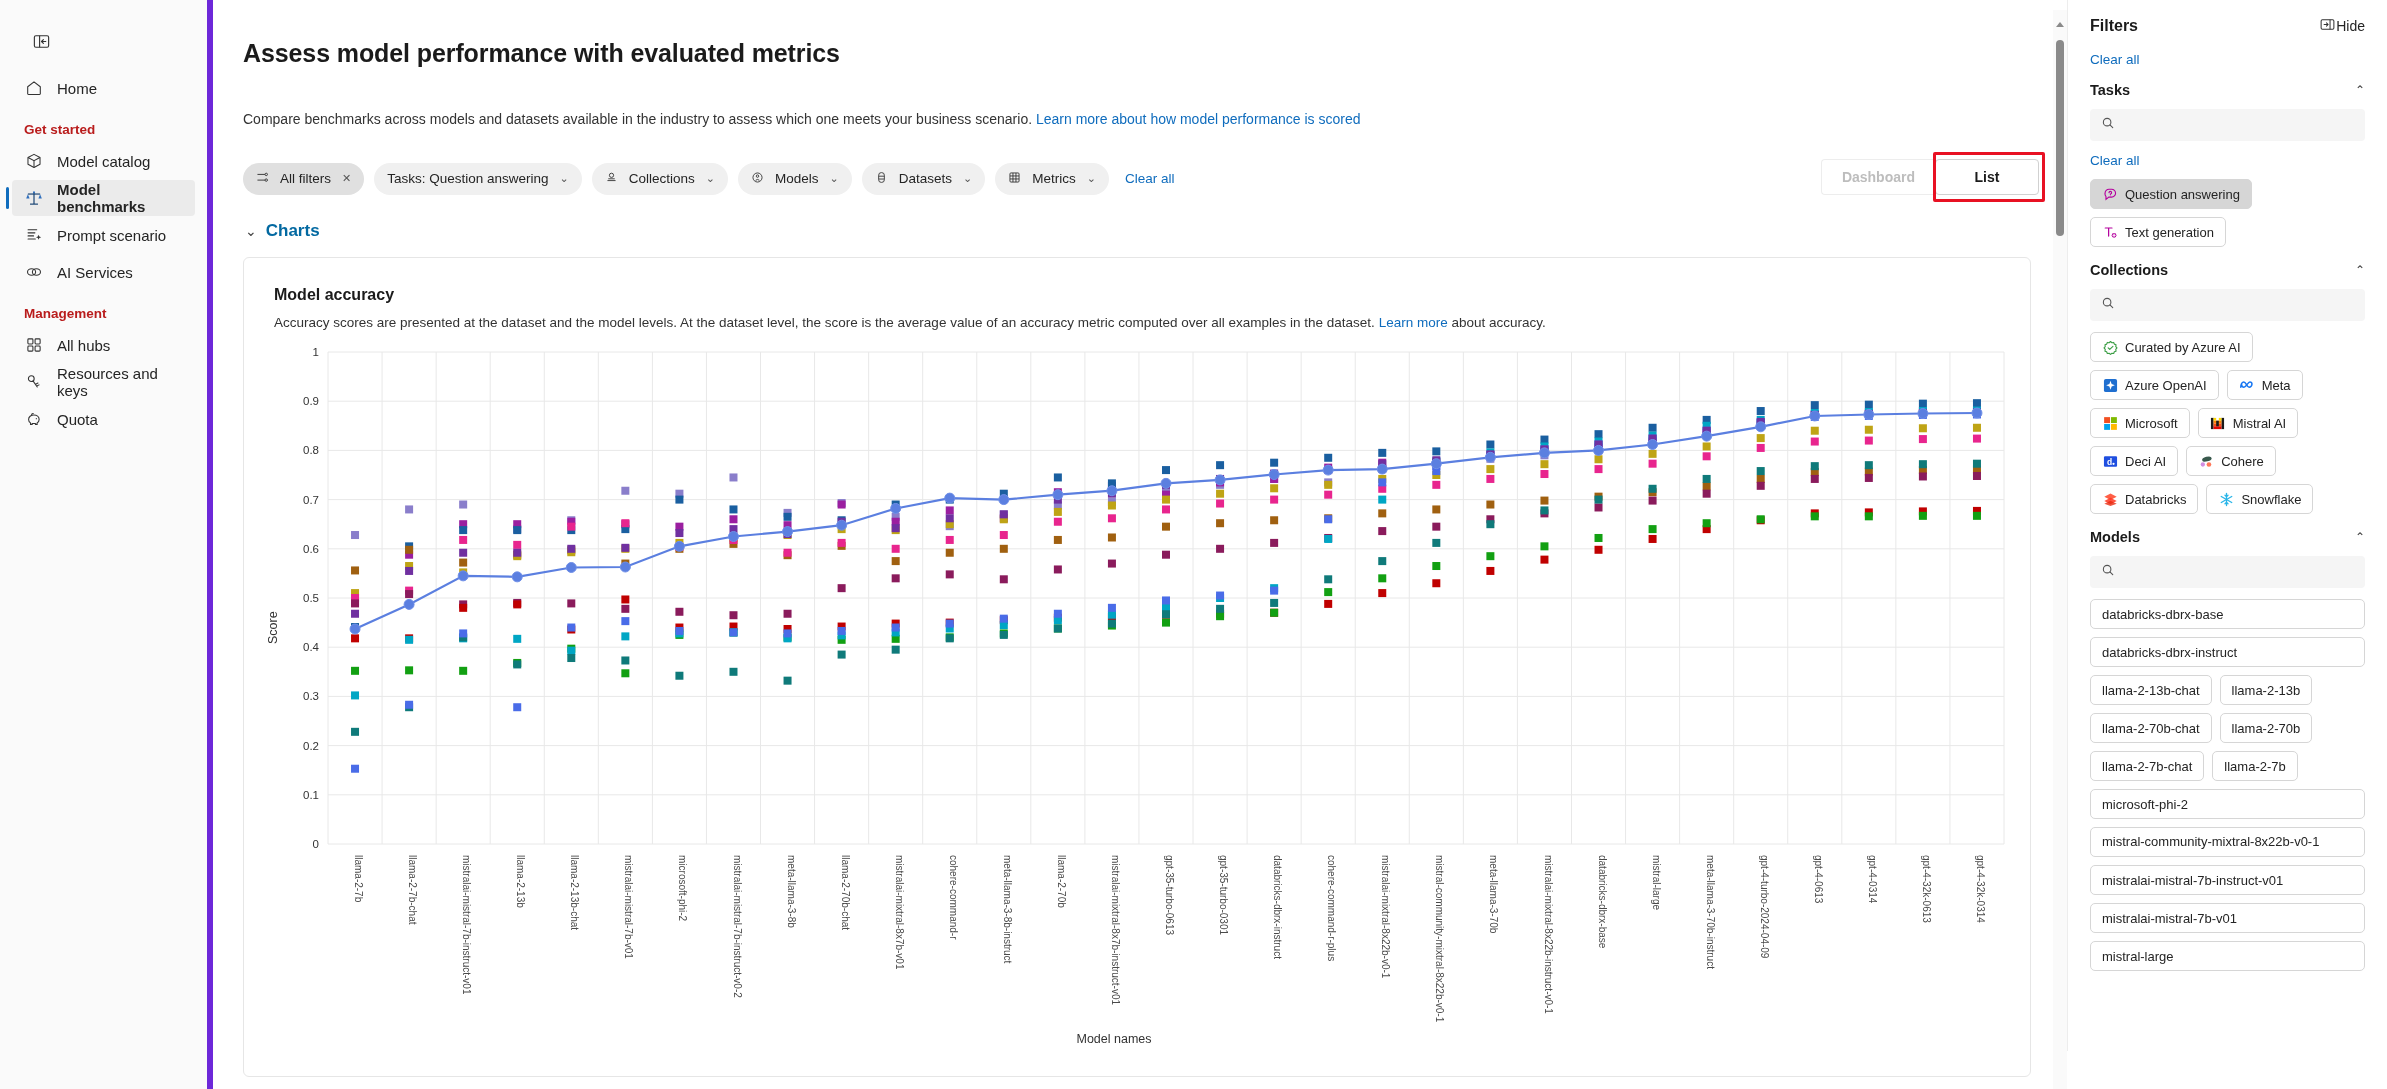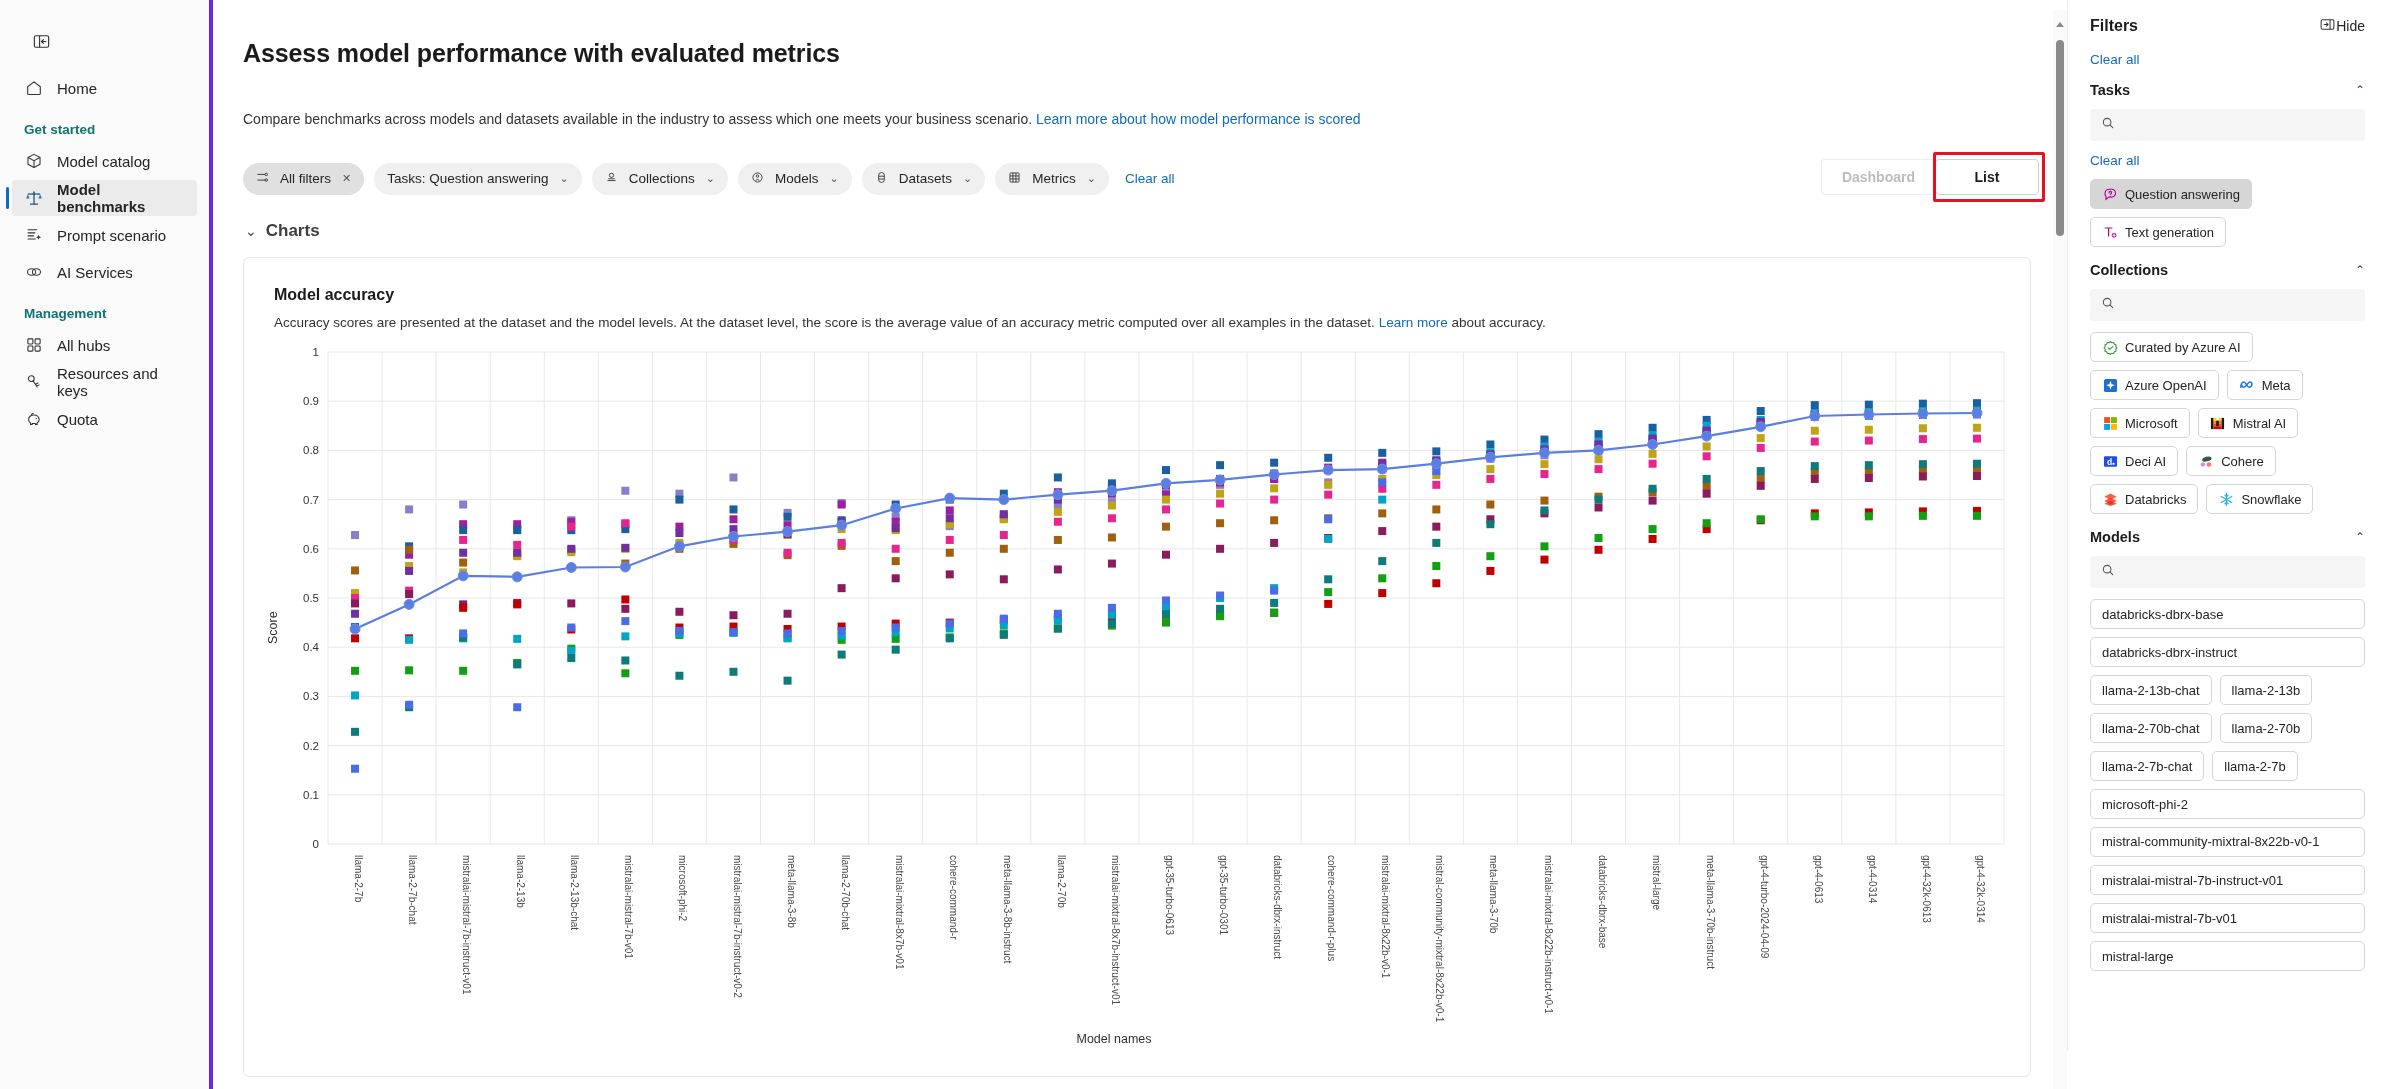--- a/index.html
+++ b/index.html
@@ -10,42 +10,42 @@
     background: #ffffff;
     font-family: "Liberation Sans", sans-serif;
     color: #242424;
   }
   #app { position: relative; width: 2387px; height: 1089px; display: flex; }
 
   
   .sidebar {
     width: 213px; flex: 0 0 213px; height: 1089px;
     background: #fafafa;
-    border-right: 4px solid #6d28d9;
+    border-right: 6px solid #6d28d9;
     padding: 18px 0 0 0;
   }
   .collapse-btn {
     margin: 6px 0 12px 24px; width: 34px; height: 34px;
     display: flex; align-items: center; justify-content: center;
     border-radius: 4px; cursor: pointer;
   }
   .nav-item {
     display: flex; align-items: center; gap: 13px;
     height: 36px; margin: 1px 12px; padding: 0 12px;
     border-radius: 4px; cursor: pointer;
     font-size: 15px; color: #242424; position: relative;
   }
   .nav-item.active { background: #ebebeb; font-weight: 600; }
   .nav-item.active::before {
     content: ""; position: absolute; left: -6px; top: 7px;
     width: 3px; height: 22px; background: #0f6cbd; border-radius: 2px;
   }
   .nav-icon { width: 20px; height: 20px; flex: 0 0 20px; display: flex; align-items: center; justify-content: center; }
   .nav-group-title {
-    font-size: 13.5px; font-weight: 600; color: #0f766e;
+    font-size: 13.5px; font-weight: 600; color: #b91c1c;
     margin: 16px 0 6px 24px;
   }
 
   
   .main {
     flex: 1 1 auto; position: relative; height: 1089px;
     background: #fff; overflow: hidden;
     padding: 0 0 0 0;
   }
   .main-inner { padding: 0 28px 0 22px; height: 100%; }
@@ -104,21 +104,21 @@
     position: absolute; border: 3px solid #e81123; border-radius: 2px;
     pointer-events: none;
   }
 
   
   .section-head {
     display: flex; align-items: center; gap: 9px;
     padding: 26px 0 0 10px; cursor: pointer;
   }
   .section-head .caret { font-size: 14px; color: #444; line-height: 1; }
-  .section-head .stitle { font-size: 17px; font-weight: 600; color: #404040; }
+  .section-head .stitle { font-size: 17px; font-weight: 600; color: #0369a1; }
 
   .card {
     margin: 16px 0 0 8px; margin-right: 8px;
     border: 1px solid #e6e6e6; border-radius: 6px;
     background: #fff; height: 820px; position: relative;
     padding: 28px 30px 0 30px;
   }
   .card-title { font-size: 16px; font-weight: 600; color: #1b1b1b; }
   .card-sub { font-size: 13.5px; color: #333; margin-top: 11px; }
 

